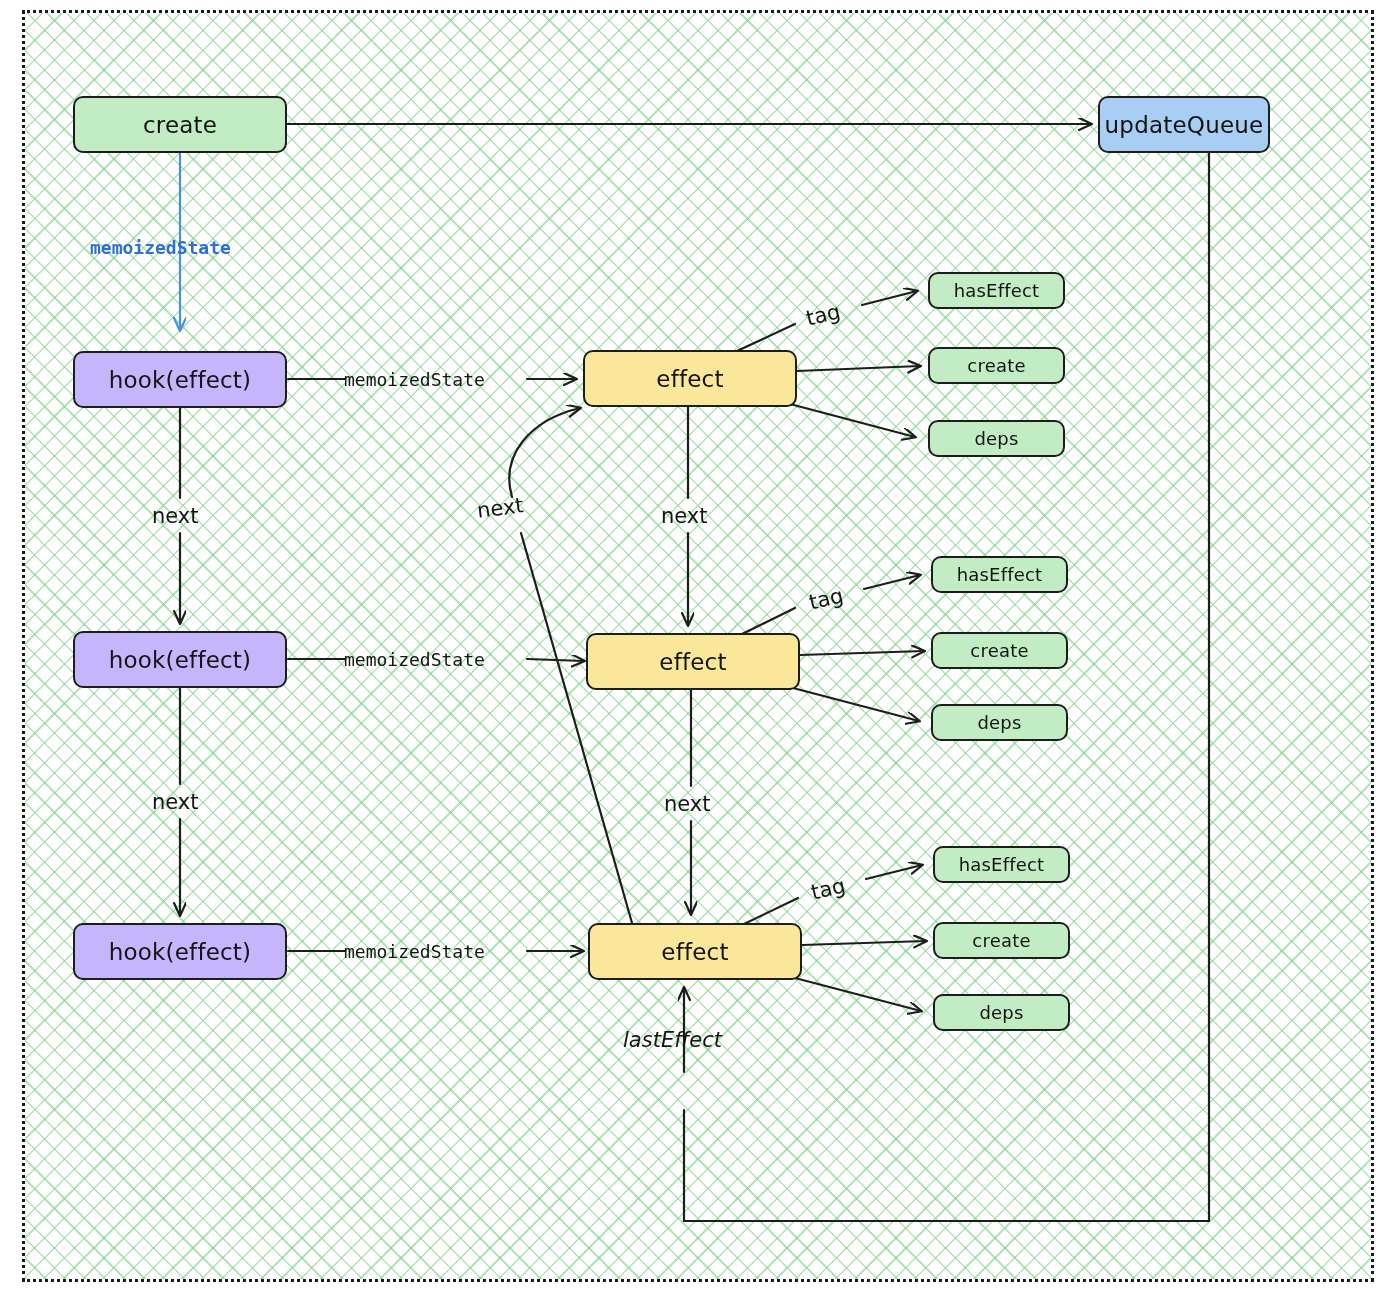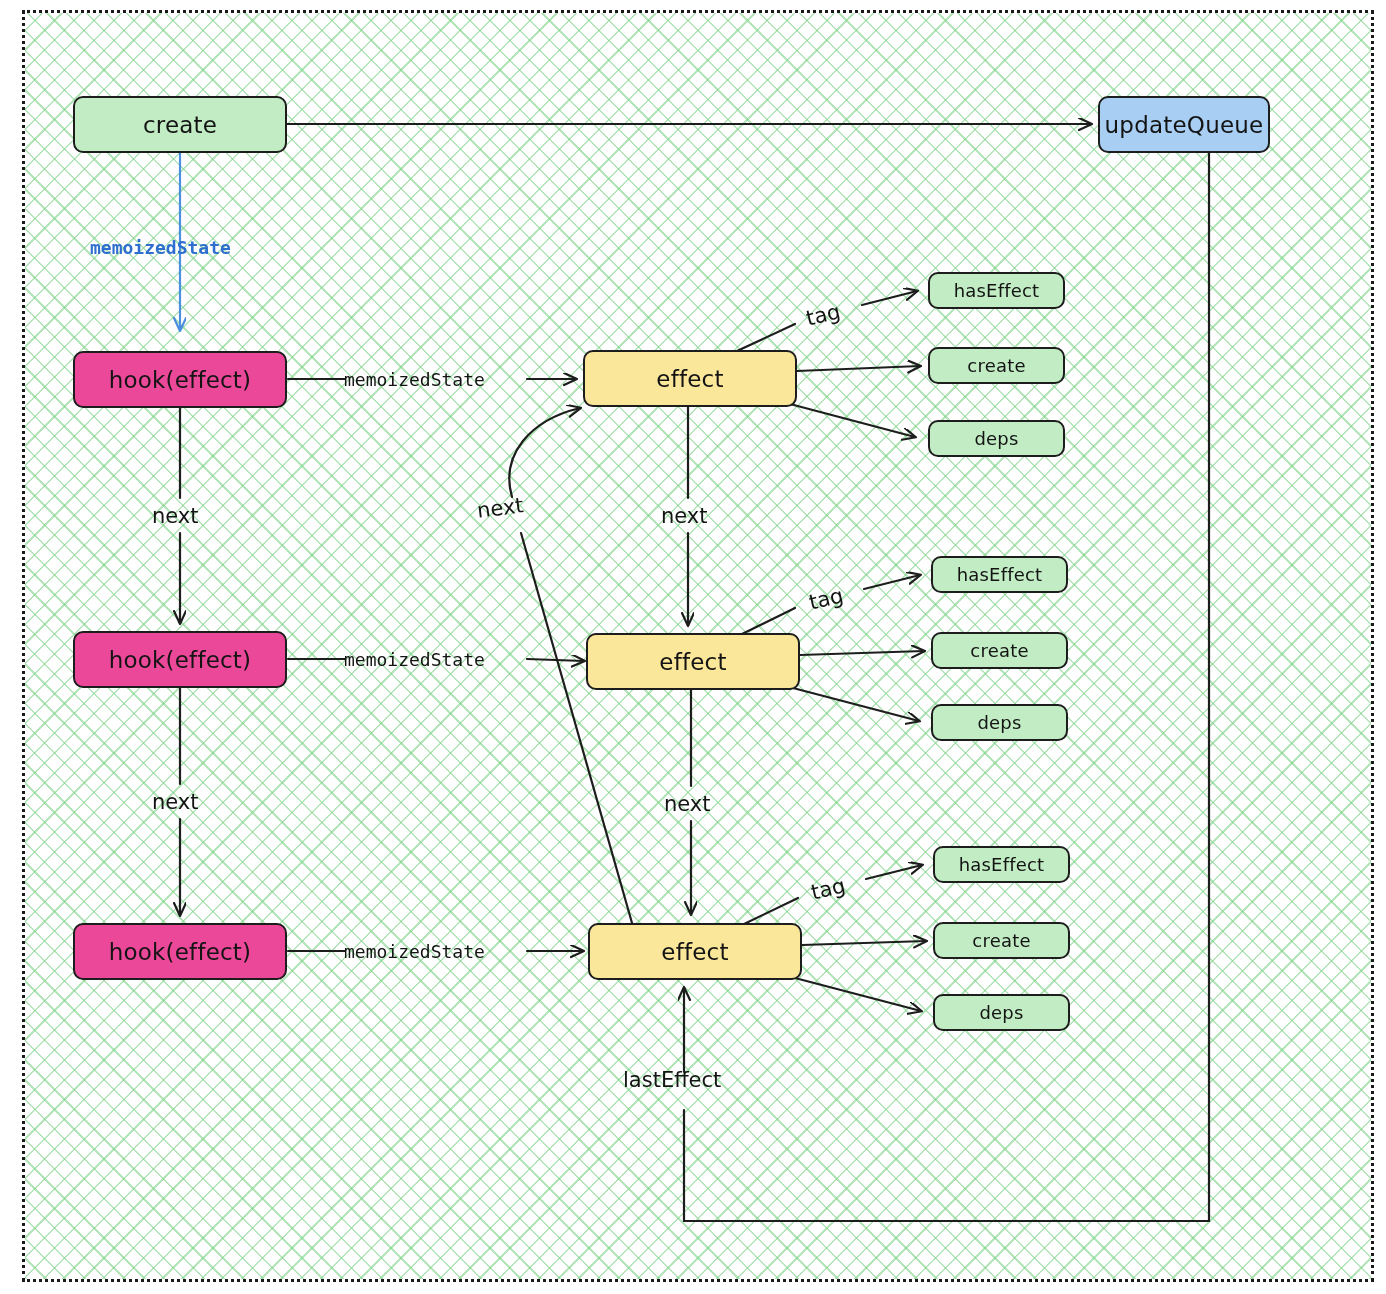--- a/index.html
+++ b/index.html
@@ -65,21 +65,21 @@
     display: flex;
     align-items: center;
     justify-content: center;
     z-index: 3;
     color: #141414;
     letter-spacing: 0.2px;
     text-align: center;
   }
   .n-green  { background: #c2edc4; }
   .n-blue   { background: #a8cff3; }
-  .n-pink   { background: #ec4899; }
+  .n-pink   { background: #c4b5fd; }
   .n-yellow { background: #fbe79a; }
 
   .lbl {
     position: absolute;
     z-index: 4;
     color: #141414;
     white-space: nowrap;
     font-size: 21px;
   }
   .lbl-blue { color: #2f6fd0; font-family: "DejaVu Sans Mono", monospace; font-size: 18px; font-weight: 700; }
@@ -247,17 +247,17 @@
   <div class="lbl" style="left:806px; top:303px; transform:rotate(-13deg);">
     <span>tag</span>
   </div>
   <div class="lbl" style="left:809px; top:587px; transform:rotate(-13deg);">
     <span>tag</span>
   </div>
   <div class="lbl" style="left:811px; top:877px; transform:rotate(-13deg);">
     <span>tag</span>
   </div>
 
-  <div class="lbl" style="left:623px; top:1068px;">
+  <div class="lbl" style="left:623px; top:1028px;font-style:italic;">
     <span>lastEffect</span>
   </div>
 
 </div>
 
 </body></html>

